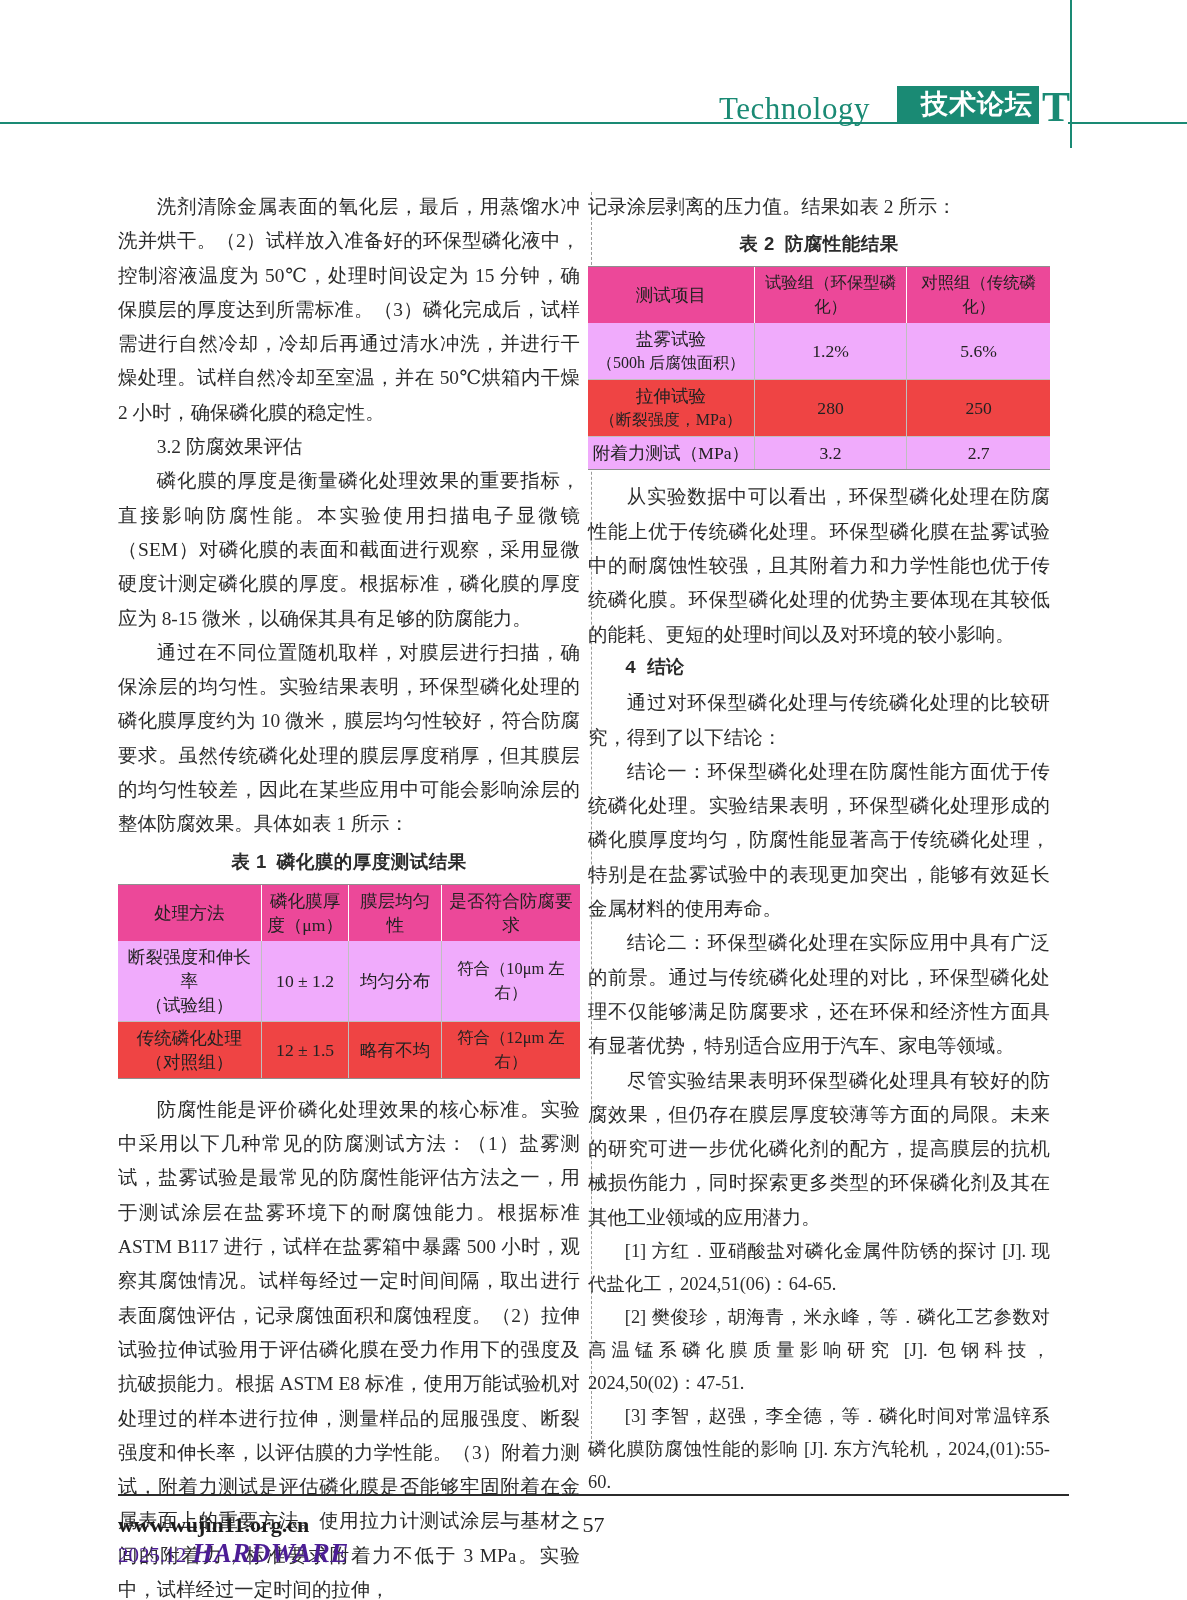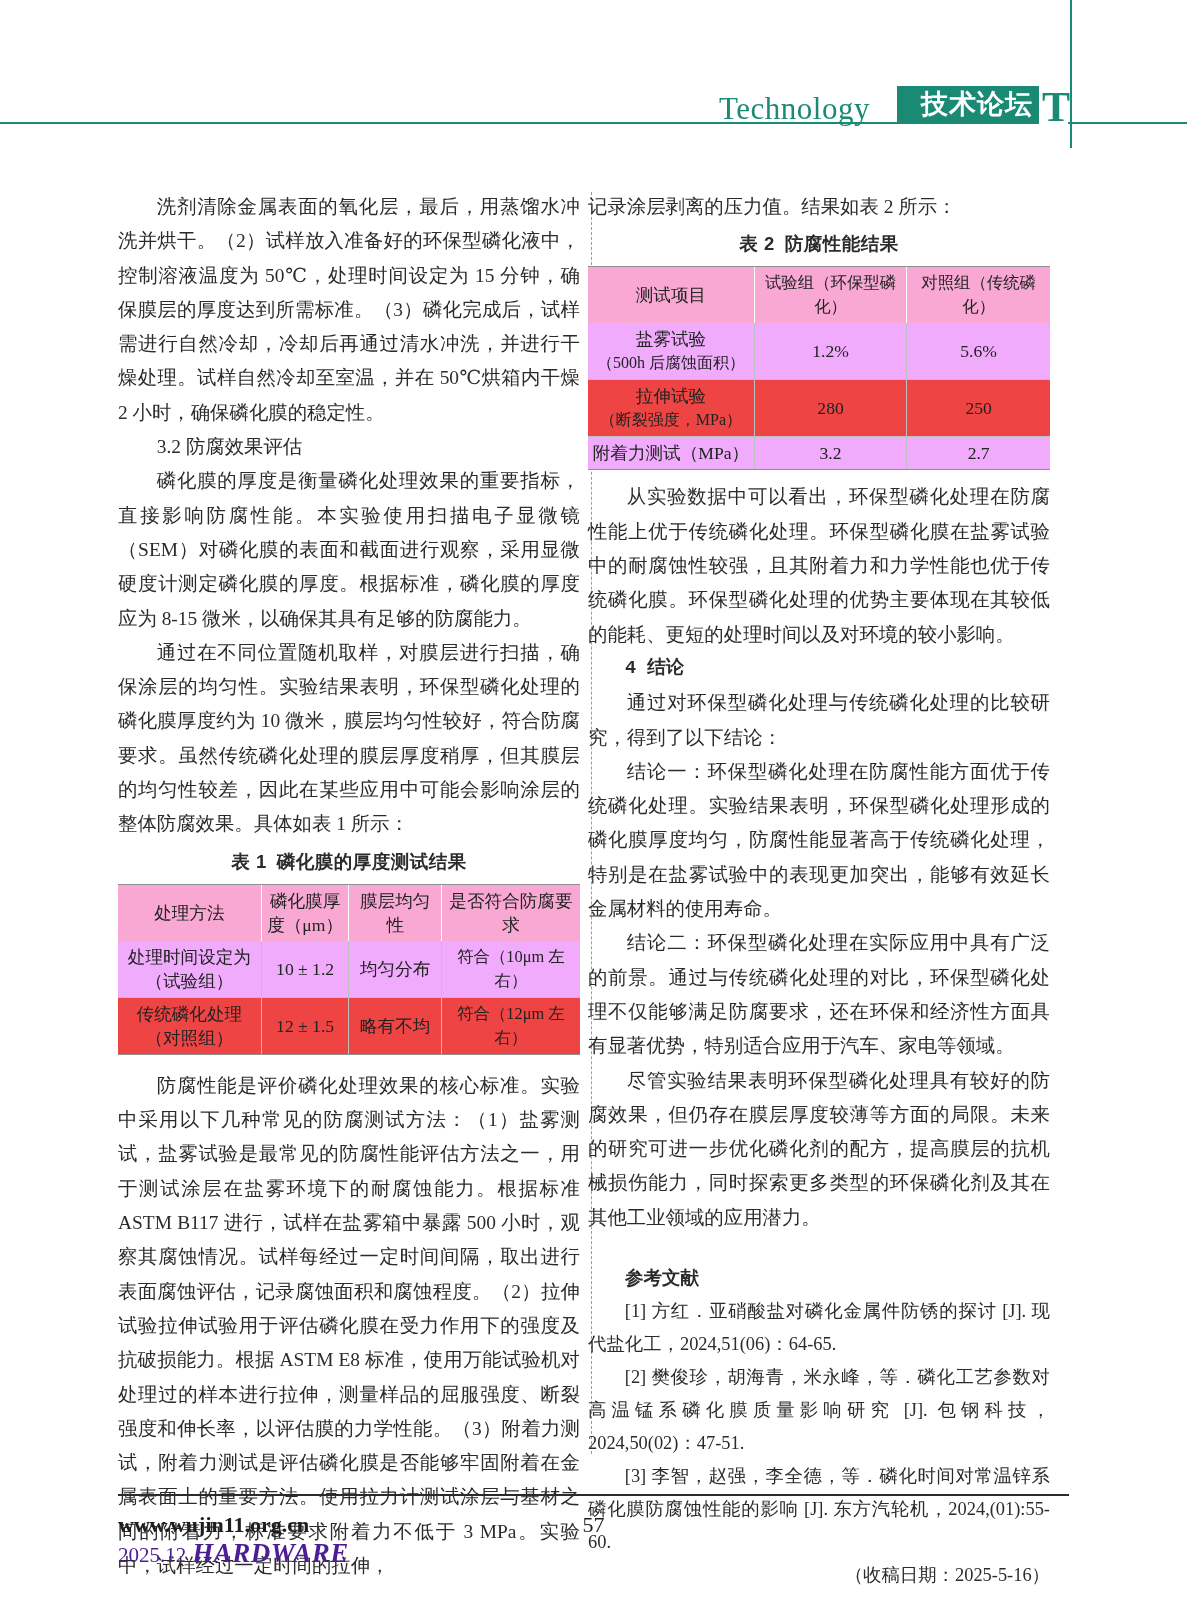--- a/index.html
+++ b/index.html
@@ -145,21 +145,21 @@
     color: #222;
     margin-bottom: 6px;
   }
   table.dt th, table.dt td {
     border: 0;
     padding: 4px 3px;
     text-align: center;
     vertical-align: middle;
   }
   table.dt thead tr {
-    background: #f9a8d4;
+    background: #ec4899;
   }
   table.dt thead th {
     font-weight: normal;
     border-right: 1px solid #ffffff;
   }
   table.dt thead th:last-child { border-right: 0; }
   table.dt tbody tr.alt { background: #ef4444; margin-top: 12px; }
   table.dt tbody tr.plain { background: #f0abfc; }
   table.dt tbody td { border-right: 1px solid #bfbfbf; }
   table.dt tbody td:last-child { border-right: 0; }
@@ -281,21 +281,21 @@
               <div>磷化膜厚</div>
               <div>度（μm）</div>
             </th>
             <th style="width:20%">膜层均匀性</th>
             <th style="width:30%">是否符合防腐要求</th>
           </tr>
         </thead>
         <tbody>
           <tr class="plain">
             <td>
-              <div>处理时间设定为</div>
+              <div>断裂强度和伸长率</div>
               <div>（试验组）</div>
             </td>
             <td>10 ± 1.2</td>
             <td>均匀分布</td>
             <td class="tbl-sm">符合（10μm 左右）</td>
           </tr>
           <tr class="alt">
             <td>
               <div>传统磷化处理</div>
               <div>（对照组）</div>
@@ -356,25 +356,23 @@
 
     <p class="para" style="margin-top:10px">从实验数据中可以看出，环保型磷化处理在防腐性能上优于传统磷化处理。环保型磷化膜在盐雾试验中的耐腐蚀性较强，且其附着力和力学性能也优于传统磷化膜。环保型磷化处理的优势主要体现在其较低的能耗、更短的处理时间以及对环境的较小影响。</p>
 
     <h3 class="sec bold">4 结论</h3>
 
     <p class="para">通过对环保型磷化处理与传统磷化处理的比较研究，得到了以下结论：</p>
     <p class="para">结论一：环保型磷化处理在防腐性能方面优于传统磷化处理。实验结果表明，环保型磷化处理形成的磷化膜厚度均匀，防腐性能显著高于传统磷化处理，特别是在盐雾试验中的表现更加突出，能够有效延长金属材料的使用寿命。</p>
     <p class="para">结论二：环保型磷化处理在实际应用中具有广泛的前景。通过与传统磷化处理的对比，环保型磷化处理不仅能够满足防腐要求，还在环保和经济性方面具有显著优势，特别适合应用于汽车、家电等领域。</p>
     <p class="para">尽管实验结果表明环保型磷化处理具有较好的防腐效果，但仍存在膜层厚度较薄等方面的局限。未来的研究可进一步优化磷化剂的配方，提高膜层的抗机械损伤能力，同时探索更多类型的环保磷化剂及其在其他工业领域的应用潜力。</p>
 
-    <div class="ref-head">参考文献</div>
     <p class="ref">[1] 方红．亚硝酸盐对磷化金属件防锈的探讨 [J]. 现代盐化工，2024,51(06)：64-65.</p>
     <p class="ref">[2] 樊俊珍，胡海青，米永峰，等．磷化工艺参数对高温锰系磷化膜质量影响研究 [J]. 包钢科技，2024,50(02)：47-51.</p>
     <p class="ref">[3] 李智，赵强，李全德，等．磷化时间对常温锌系磷化膜防腐蚀性能的影响 [J]. 东方汽轮机，2024,(01):55-60.</p>
-    <p class="date-line">（收稿日期：2025-5-16）</p>
   </div>
 
   <div class="footer-rule"></div>
   <div class="footer">
     <span class="footer-url">www.wujin11.org.cn</span>
     <span class="footer-page">57</span>
     <span class="footer-right"><span>2025.12</span><span class="brand">HARDWARE</span></span>
   </div>
 
 </div>

